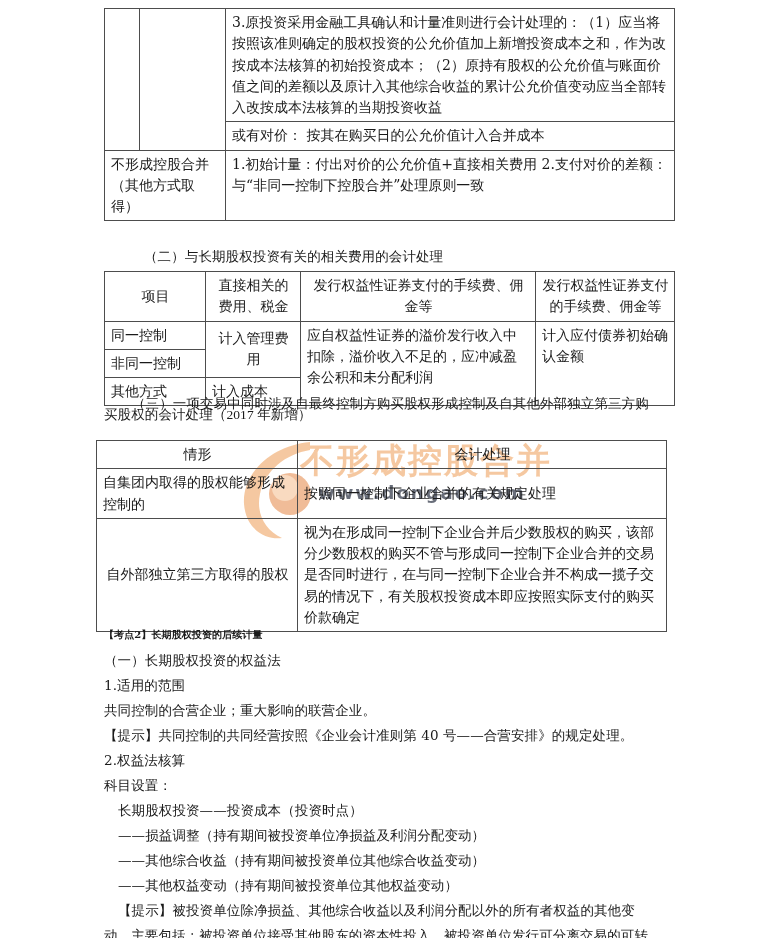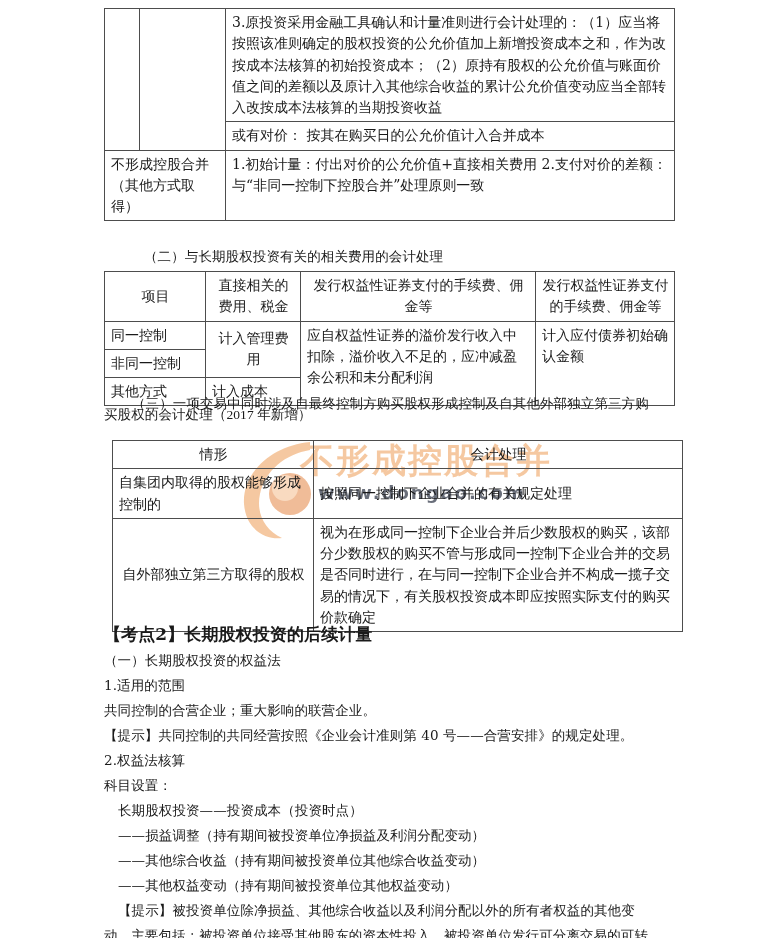--- a/index.html
+++ b/index.html
@@ -95,21 +95,21 @@
 
   .para {
     position: absolute;
     font-size: 13.5px;
     line-height: 25.5px;
     white-space: pre-wrap;
     letter-spacing: 0.1px;
   }
   .para.bold {
     font-weight: bold;
-    font-size: 17px;
+    font-size: 10px;
   }
 </style>
 </head>
 <body>
 
 <div class="page">
 
   <div class="watermark">
     <svg class="wm-mark" viewBox="0 0 96 104">
       <path d="M70 4 C 30 8, 2 36, 4 66 C 6 92, 26 102, 42 100 C 24 92, 16 74, 20 56 C 25 32, 46 16, 70 12 Z" fill="#f0a868"></path>
@@ -174,21 +174,21 @@
         <tr>
           <td>其他方式</td>
           <td>计入成本</td>
         </tr>
       </tbody>
     </table>
 
     <div class="para" style="left:132px; top:391px; width:545px;">（三）一项交易中同时涉及自最终控制方购买股权形成控制及自其他外部独立第三方购</div>
     <div class="para" style="left:104px; top:402px; width:545px;font-family:Liberation Serif, serif;">买股权的会计处理（2017 年新增）</div>
 
-    <table class="tbl" style="left:112px; top:440px; width:570px;padding-left:40px;">
+    <table class="tbl" style="left:96px; top:440px; width:570px;padding-left:40px;">
       <colgroup>
         <col style="width:201px">
           <col style="width:369px">
       </colgroup>
       <tbody>
         <tr>
           <td class="ctr">情形</td>
           <td class="ctr">会计处理</td>
         </tr>
         <tr>

